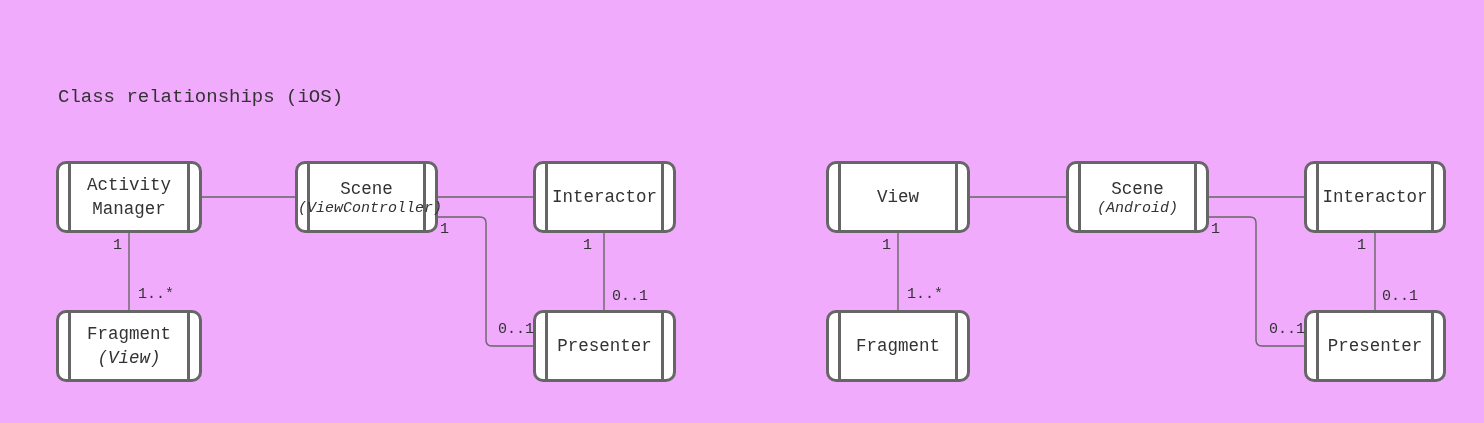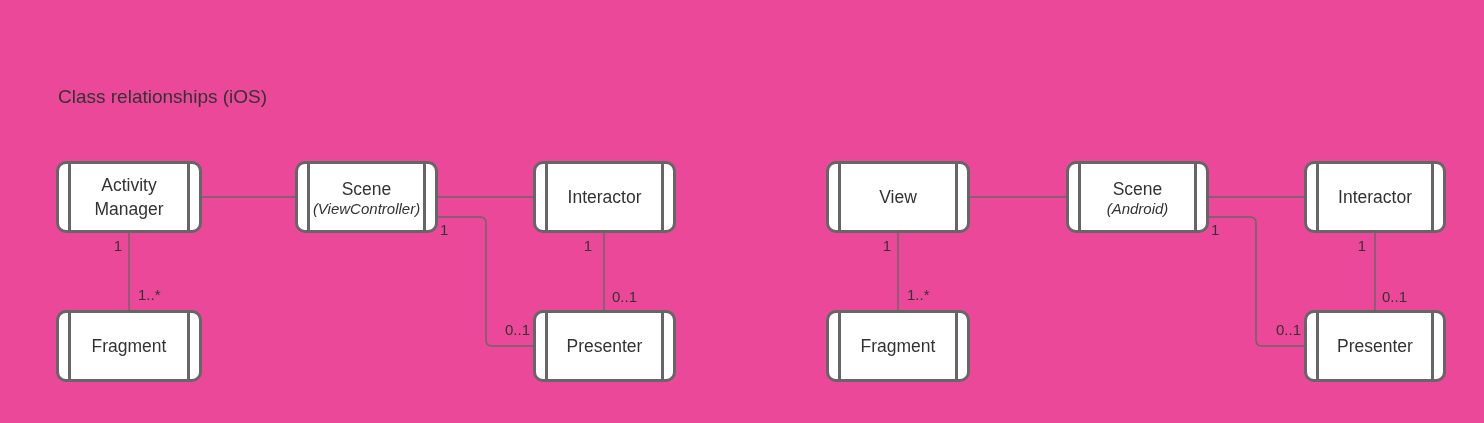--- a/index.html
+++ b/index.html
@@ -1,18 +1,18 @@
 <!DOCTYPE html>
 <html><head>
 <meta charset="utf-8">
 <style>
   html,body{margin:0;padding:0;background:#ffffff;}
   .canvas{
-    position:relative;width:1484px;height:423px;background:#ec4899;
-    font-family:Liberation Sans, sans-serif;overflow:hidden;
+    position:relative;width:1484px;height:423px;background:#f0abfc;
+    font-family:Liberation Mono, monospace;overflow:hidden;
   }
   .connectors{position:absolute;left:0;top:0;width:1484px;height:423px;}
   .connectors path{fill:none;stroke:#666666;stroke-width:1.4;}
   .diagram-title{
     position:absolute;top:86px;font-size:19px;color:#333333;white-space:nowrap;
   }
   .box{
     position:absolute;box-sizing:border-box;background:#ffffff;
     border:3px solid #666666;border-radius:10px;
     display:flex;align-items:center;justify-content:center;
@@ -77,20 +77,21 @@
     <div class="box-label">
       <div>Interactor</div>
     </div>
   </div>
 
   <div class="box" style="left:56px;top:310px;width:146px;height:72px;">
     <span class="bar bar-l"></span>
     <span class="bar bar-r"></span>
     <div class="box-label">
       <div>Fragment</div>
+      <div class="sub sub-large">(View)</div>
     </div>
   </div>
 
   <div class="box" style="left:533px;top:310px;width:143px;height:72px;">
     <span class="bar bar-l"></span>
     <span class="bar bar-r"></span>
     <div class="box-label">
       <div>Presenter</div>
     </div>
   </div>

